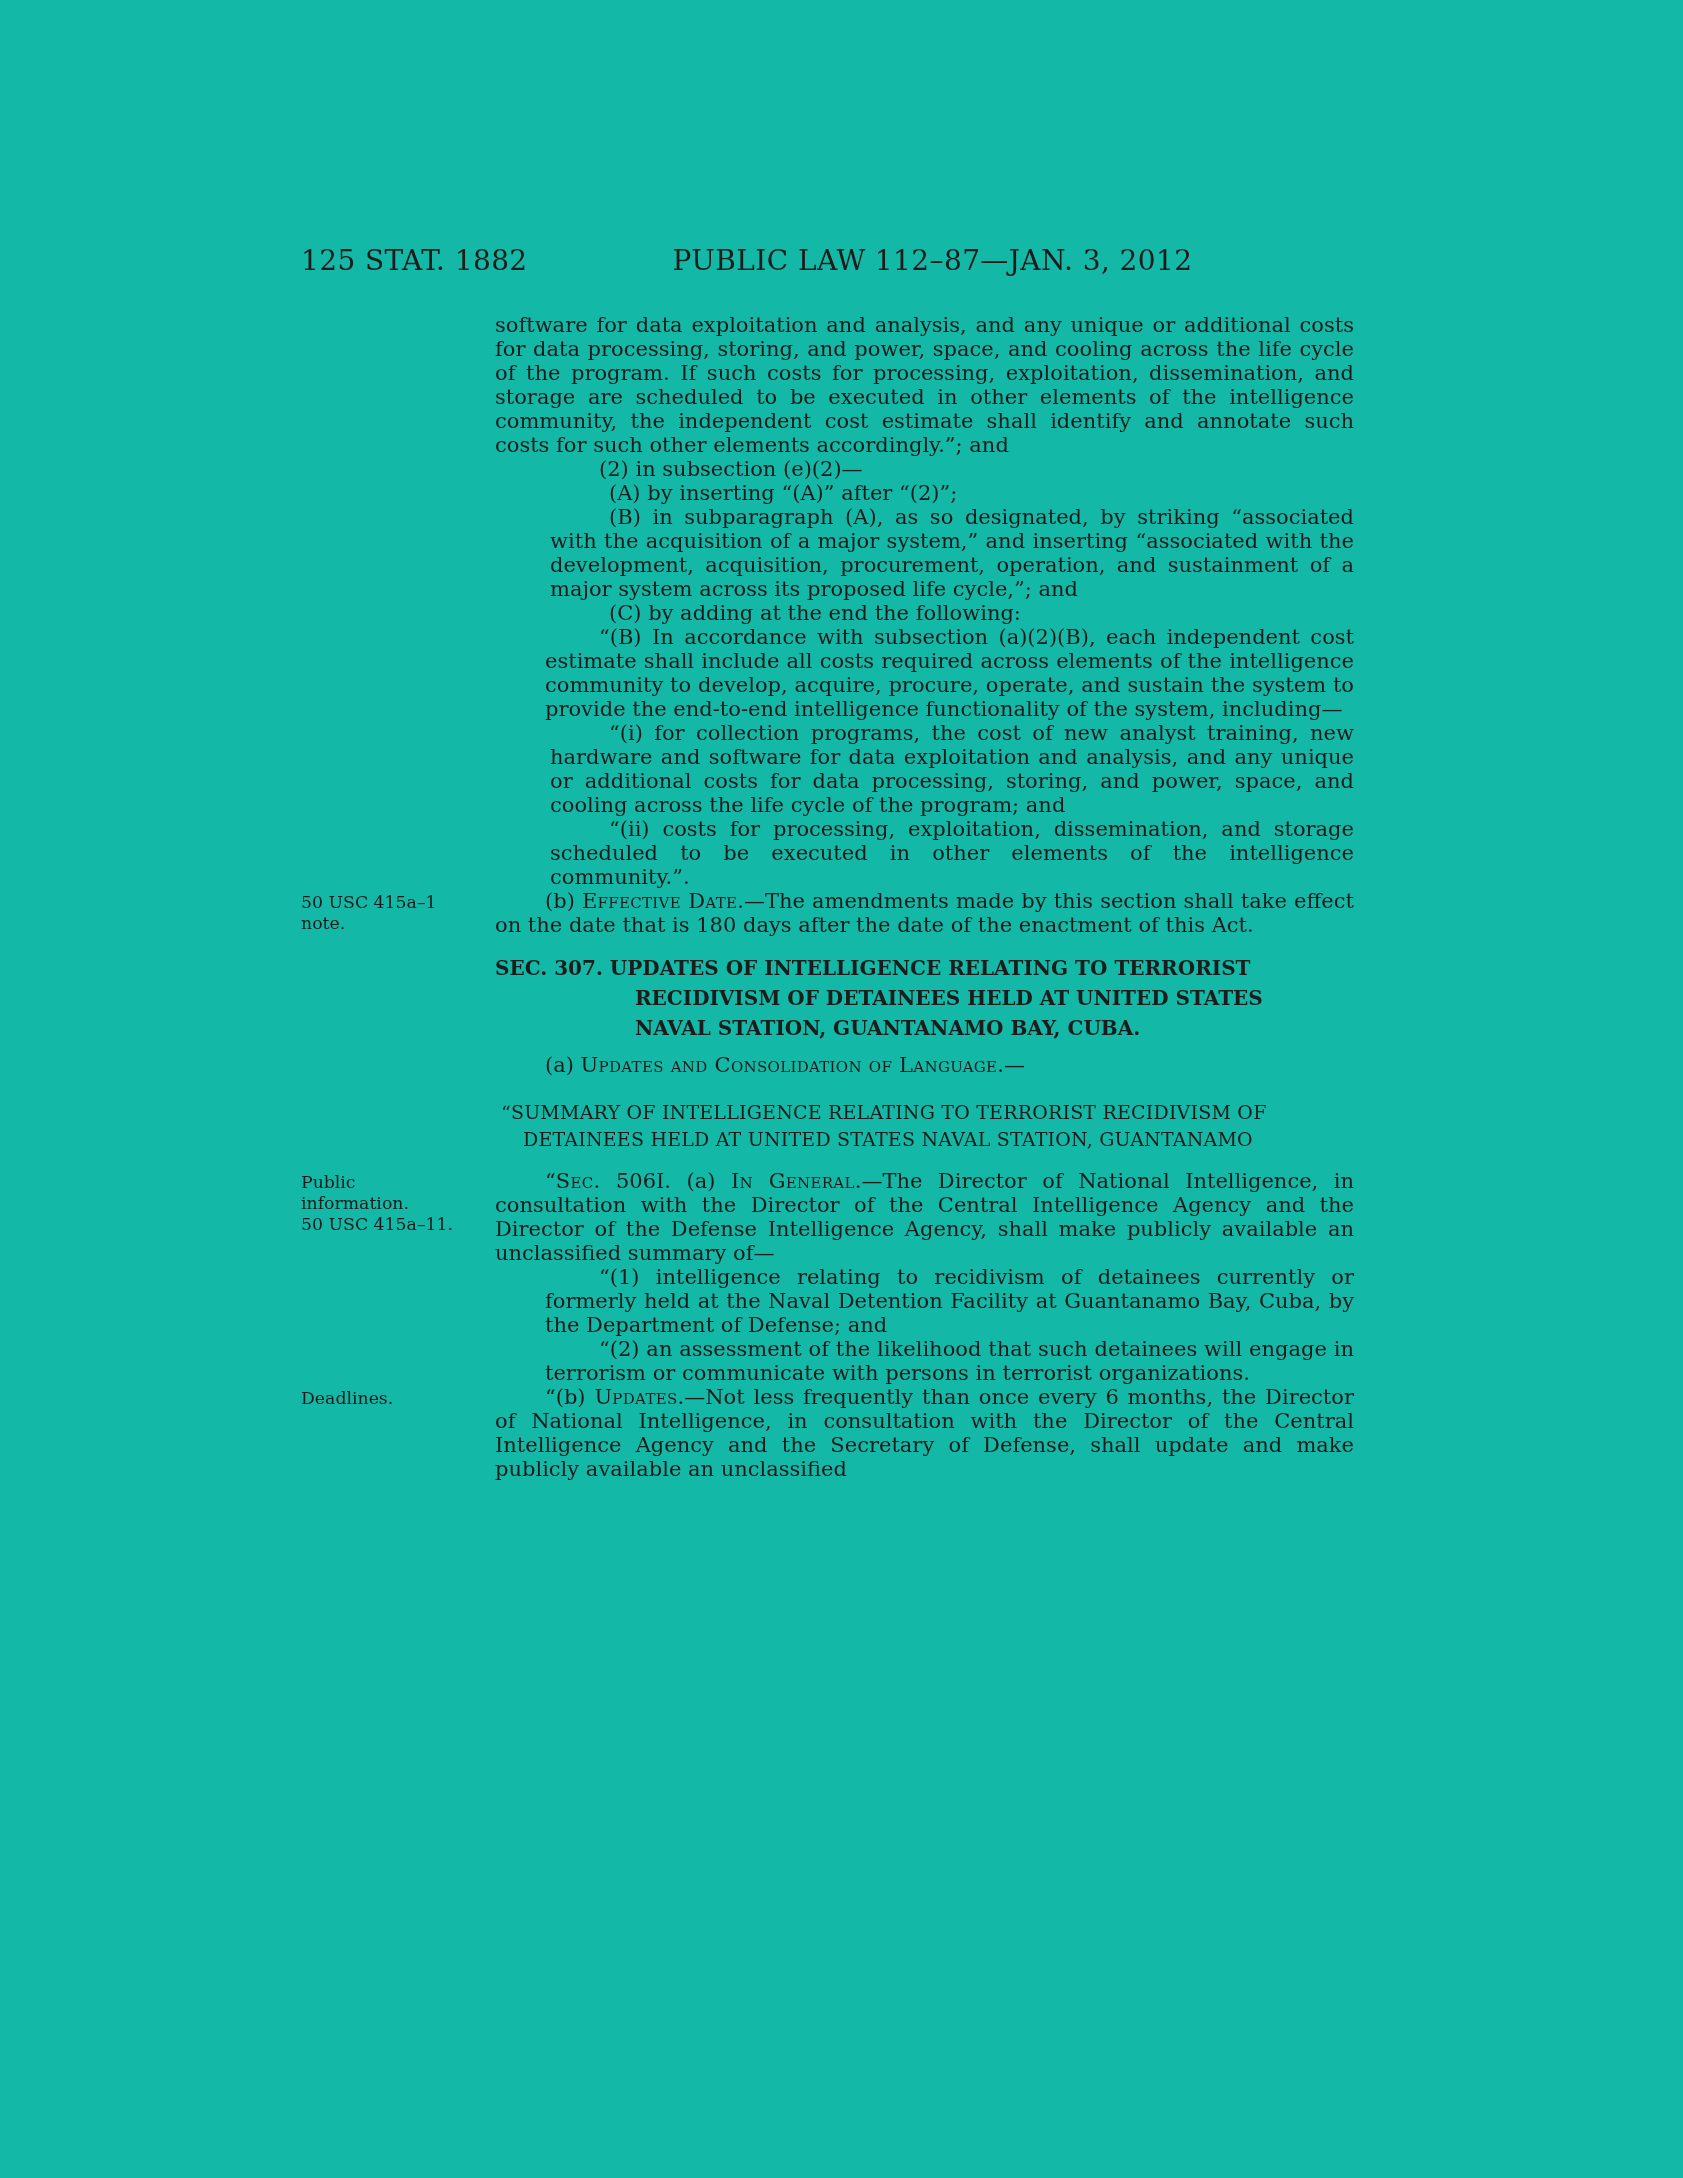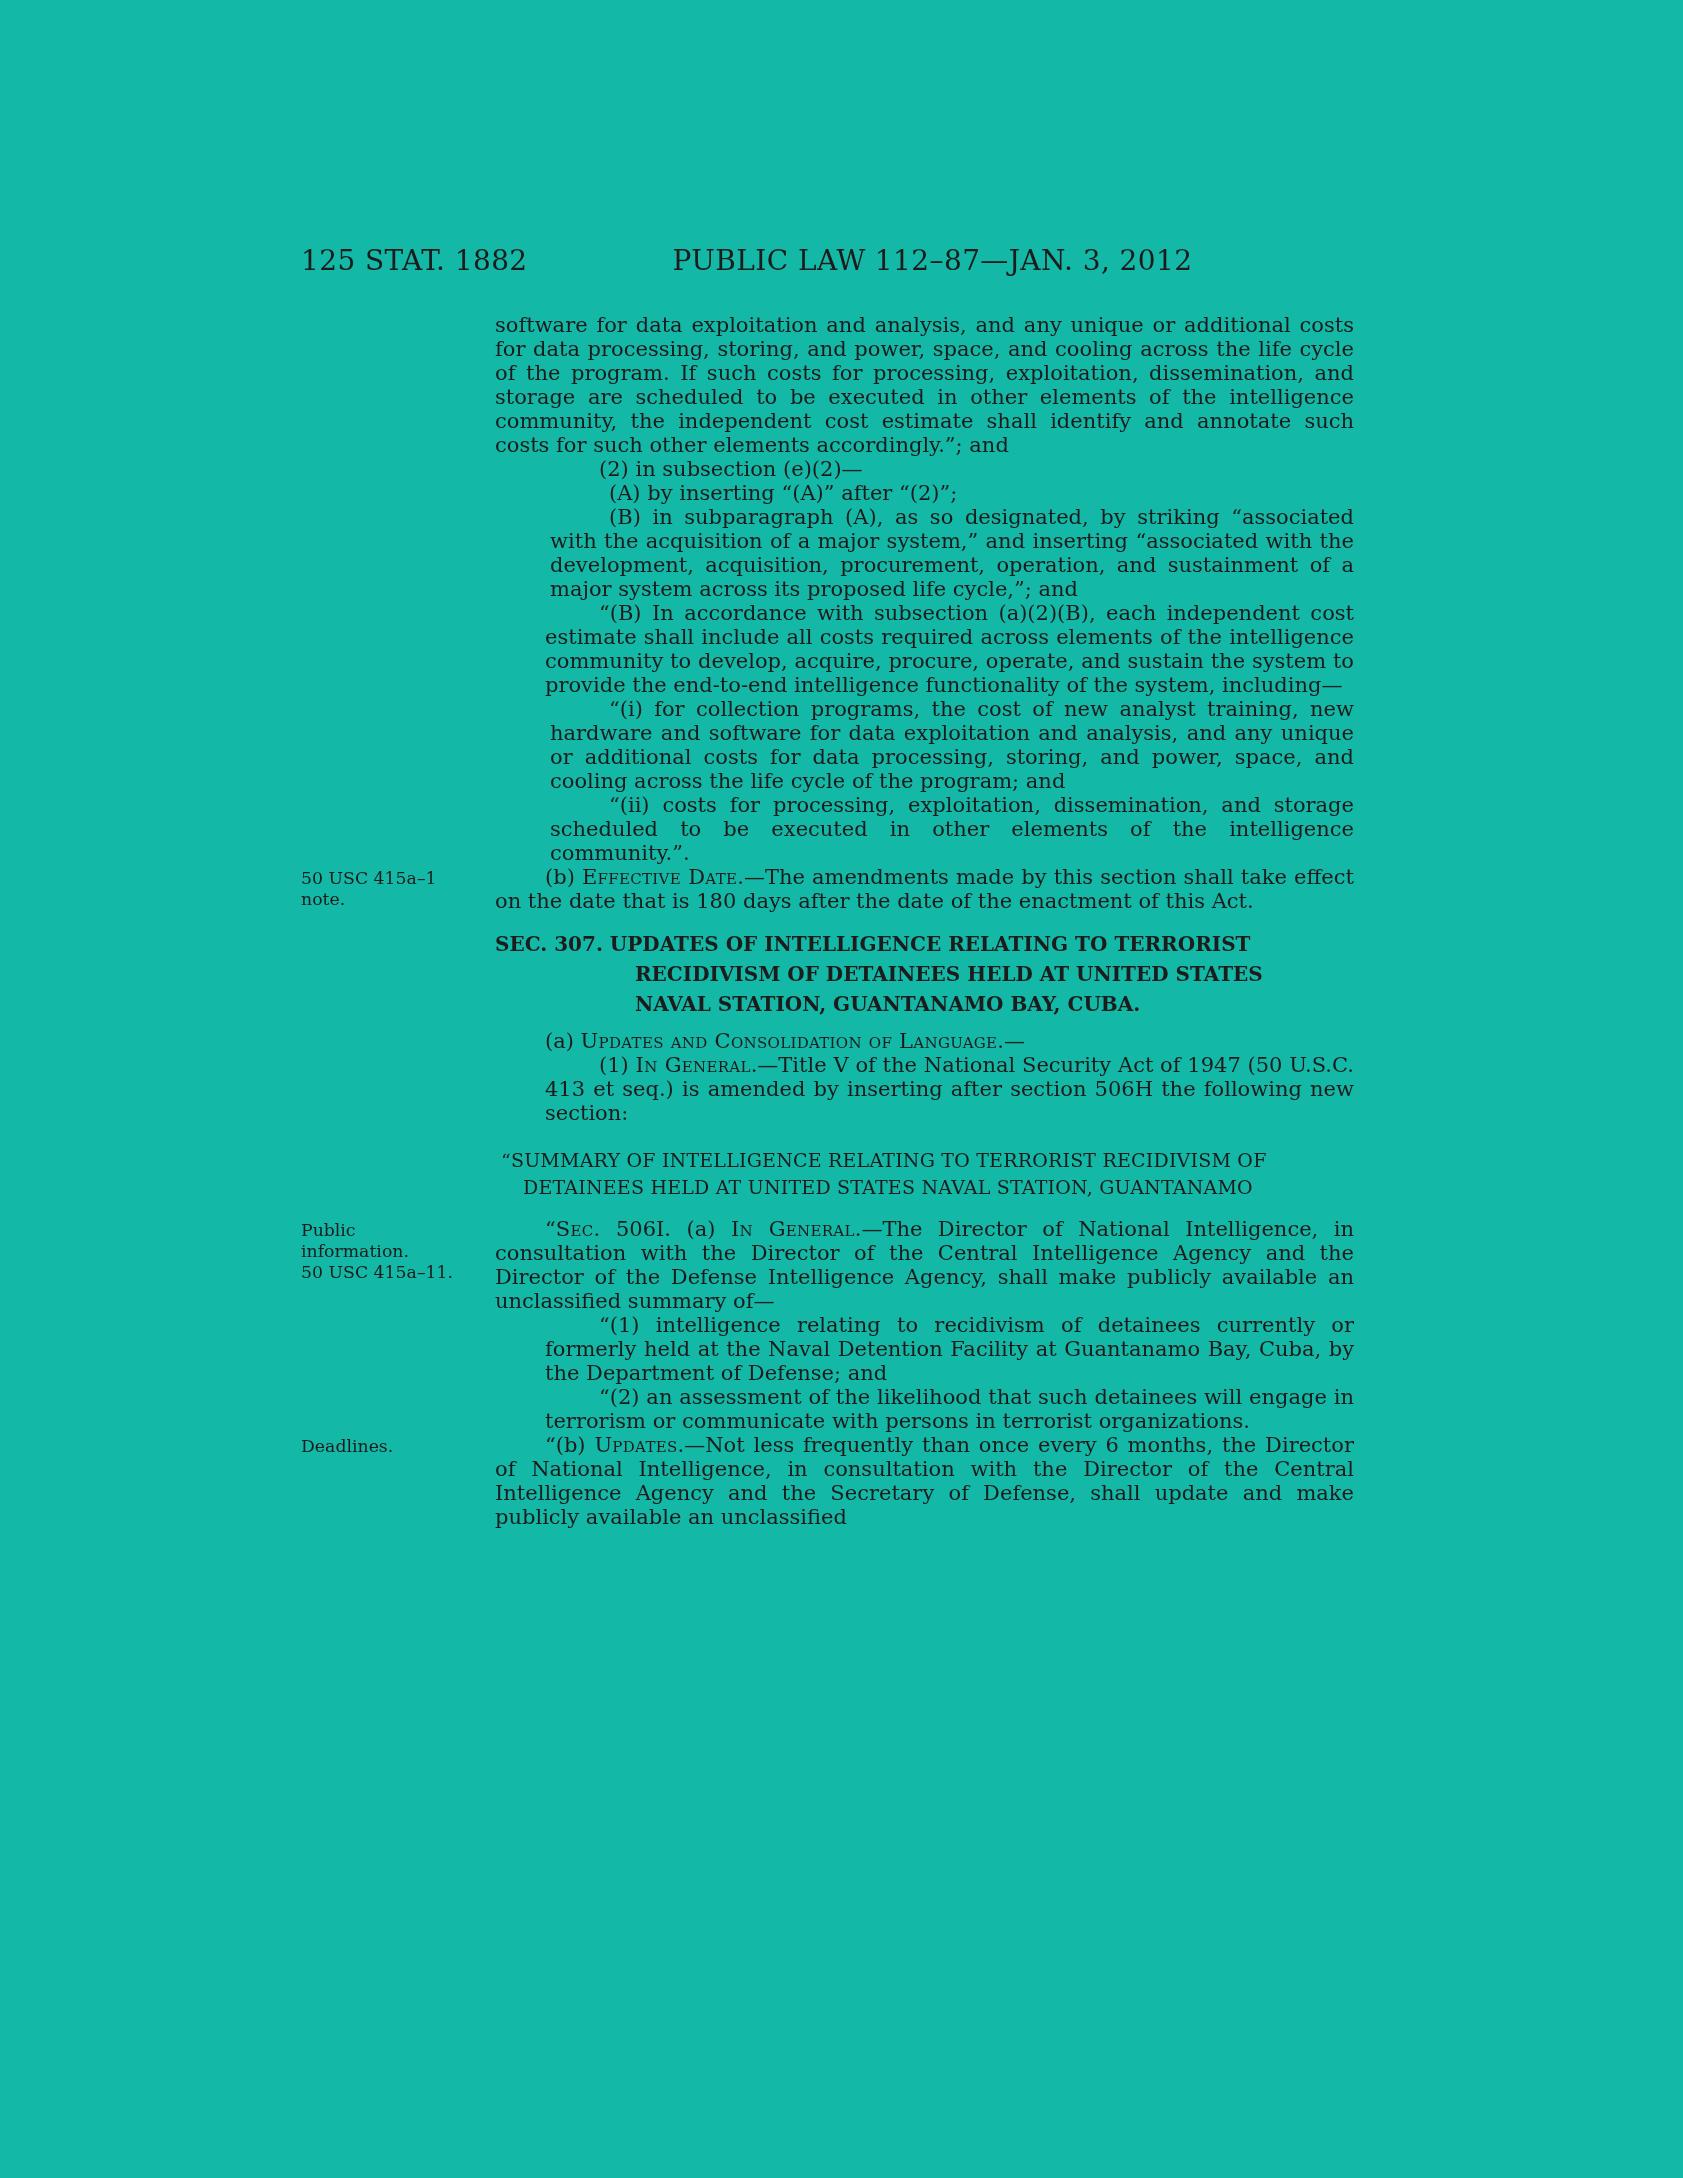--- a/index.html
+++ b/index.html
@@ -40,41 +40,41 @@
     <span class="stat">125 STAT. 1882</span>
     <span class="law">PUBLIC LAW 112–87—JAN. 3, 2012</span>
   </div>
 
   <div class="col">
 
     <p class="p">software for data exploitation and analysis, and any unique or additional costs for data processing, storing, and power, space, and cooling across the life cycle of the program. If such costs for processing, exploitation, dissemination, and storage are scheduled to be executed in other elements of the intelligence community, the independent cost estimate shall identify and annotate such costs for such other elements accordingly.”; and</p>
     <p class="p b1">(2) in subsection (e)(2)—</p>
     <p class="p b2">(A) by inserting “(A)” after “(2)”;</p>
     <p class="p b2">(B) in subparagraph (A), as so designated, by striking “associated with the acquisition of a major system,” and inserting “associated with the development, acquisition, procurement, operation, and sustainment of a major system across its proposed life cycle,”; and</p>
+    <p class="p b2">(C) by adding at the end the following:</p>
     <p class="p b1">“(B) In accordance with subsection (a)(2)(B), each independent cost estimate shall include all costs required across elements of the intelligence community to develop, acquire, procure, operate, and sustain the system to provide the end-to-end intelligence functionality of the system, including—</p>
     <p class="p b2">“(i) for collection programs, the cost of new analyst training, new hardware and software for data exploitation and analysis, and any unique or additional costs for data processing, storing, and power, space, and cooling across the life cycle of the program; and</p>
     <p class="p b2">“(ii) costs for processing, exploitation, dissemination, and storage scheduled to be executed in other elements of the intelligence community.”.</p>
 
     <div class="rel">
       <div class="mnote">
         <div>50 USC 415a–1</div>
         <div>note.</div>
       </div>
       <p class="p i1"><span>(b) </span><span class="sc">Effective Date</span><span>.—The amendments made by this section shall take effect on the date that is 180 days after the date of the enactment of this Act.</span></p>
     </div>
 
     <div class="sec307">
       <div>SEC. 307. UPDATES OF INTELLIGENCE RELATING TO TERRORIST</div>
       <div class="cont">RECIDIVISM OF DETAINEES HELD AT UNITED STATES</div>
       <div class="cont">NAVAL STATION, GUANTANAMO BAY, CUBA.</div>
     </div>
 
     <p class="p i1"><span>(a) </span><span class="sc">Updates and Consolidation of Language</span><span>.—</span></p>
 
-    <p class="p b1"><span>(1) </span><span class="sc">In General</span><span>.—Title V of the National Security Act of 1947 (50 U.S.C. 413 et seq.) is amended by inserting after section 506H the following new section:</span></p>
 
     <div class="qhead">
       <div class="ql1">“SUMMARY OF INTELLIGENCE RELATING TO TERRORIST RECIDIVISM OF</div>
       <div class="qlc">DETAINEES HELD AT UNITED STATES NAVAL STATION, GUANTANAMO</div>
     </div>
 
     <div class="rel">
       <div class="mnote">
         <div>Public</div>
         <div>information.</div>

